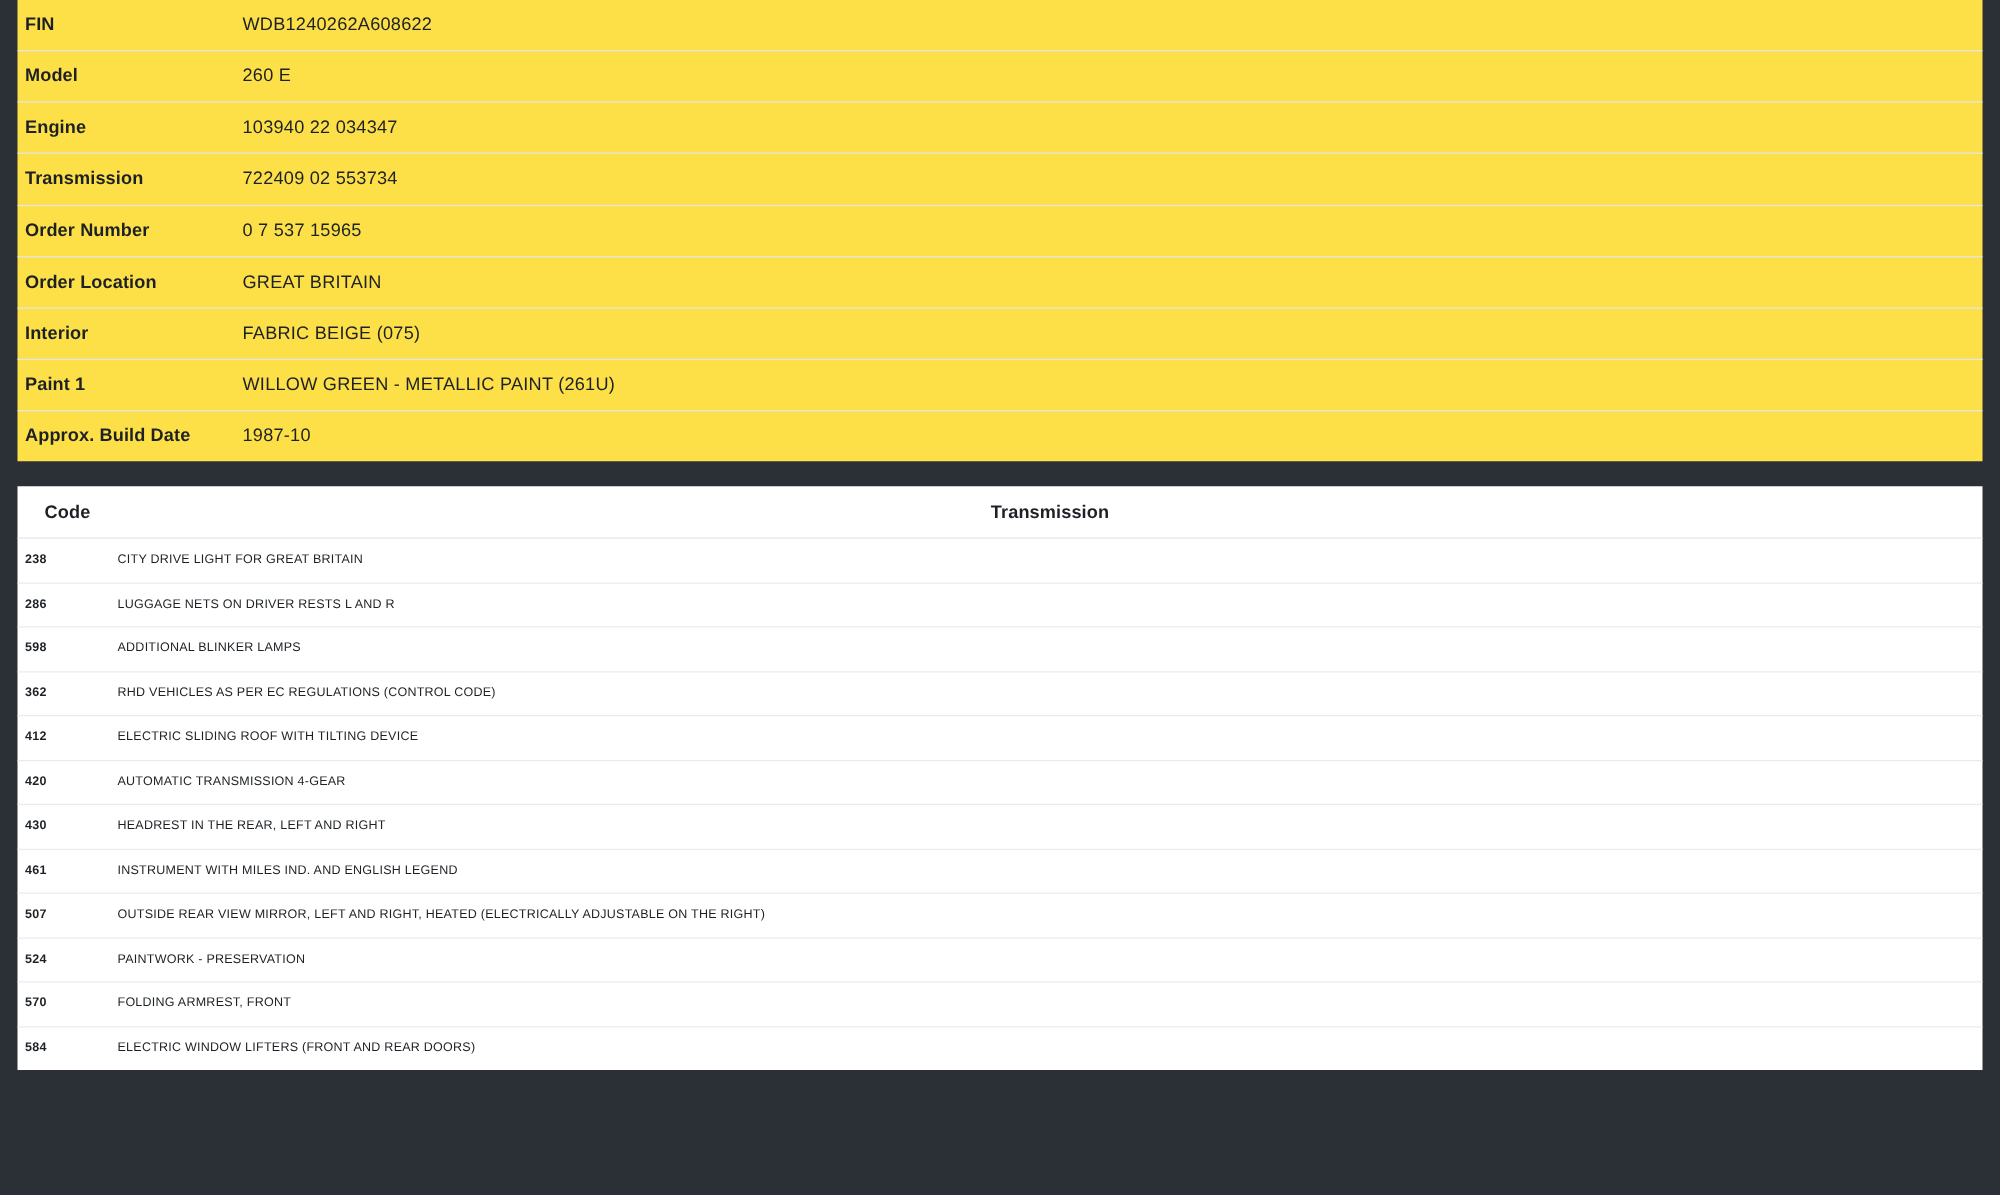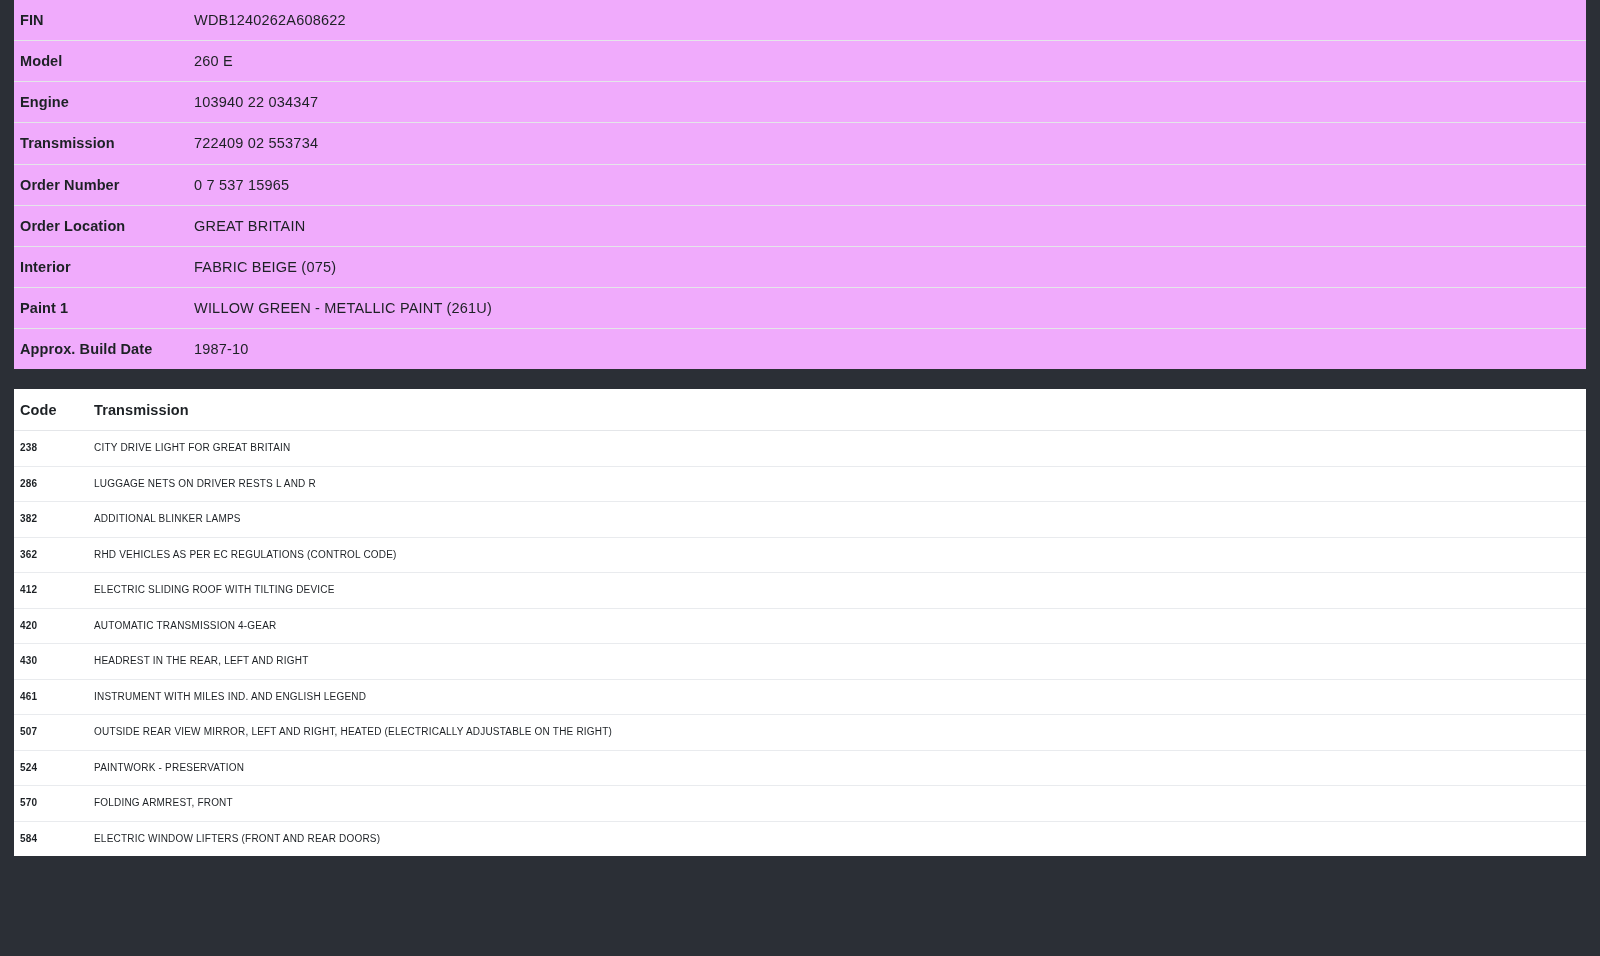--- a/index.html
+++ b/index.html
@@ -10,21 +10,21 @@
   }
   .page {
     width: 1600px;
     min-height: 956px;
     background: #2b2f36;
     position: relative;
     box-sizing: border-box;
     padding: 0 14px;
   }
   .card {
-    background: #f0abfc;
+    background: #fde047;
     width: 100%;
     box-sizing: border-box;
   }
   
   .spec-table {
     width: 100%;
     border-collapse: collapse;
     table-layout: fixed;
   }
   .spec-table tr {
@@ -56,21 +56,21 @@
   
   .codes-card {
     background: #ffffff;
   }
   .codes-table {
     width: 100%;
     border-collapse: collapse;
     table-layout: fixed;
   }
   .codes-table th {
-    text-align: left;
+    text-align: center;
     font-size: 14.5px;
     font-weight: bold;
     color: #1d2125;
     padding: 13px 0 12px 6px;
     border-bottom: 1px solid #e4e6e9;
     letter-spacing: .1px;
   }
   .codes-table th.code-col,
   .codes-table td.code-col {
     width: 68px;
@@ -151,21 +151,21 @@
       <tbody id="codes-body">
           <tr>
             <td class="code-col">238</td>
             <td>CITY DRIVE LIGHT FOR GREAT BRITAIN</td>
           </tr>
           <tr>
             <td class="code-col">286</td>
             <td>LUGGAGE NETS ON DRIVER RESTS L AND R</td>
           </tr>
           <tr>
-            <td class="code-col">382</td>
+            <td class="code-col">598</td>
             <td>ADDITIONAL BLINKER LAMPS</td>
           </tr>
           <tr>
             <td class="code-col">362</td>
             <td>RHD VEHICLES AS PER EC REGULATIONS (CONTROL CODE)</td>
           </tr>
           <tr>
             <td class="code-col">412</td>
             <td>ELECTRIC SLIDING ROOF WITH TILTING DEVICE</td>
           </tr>

